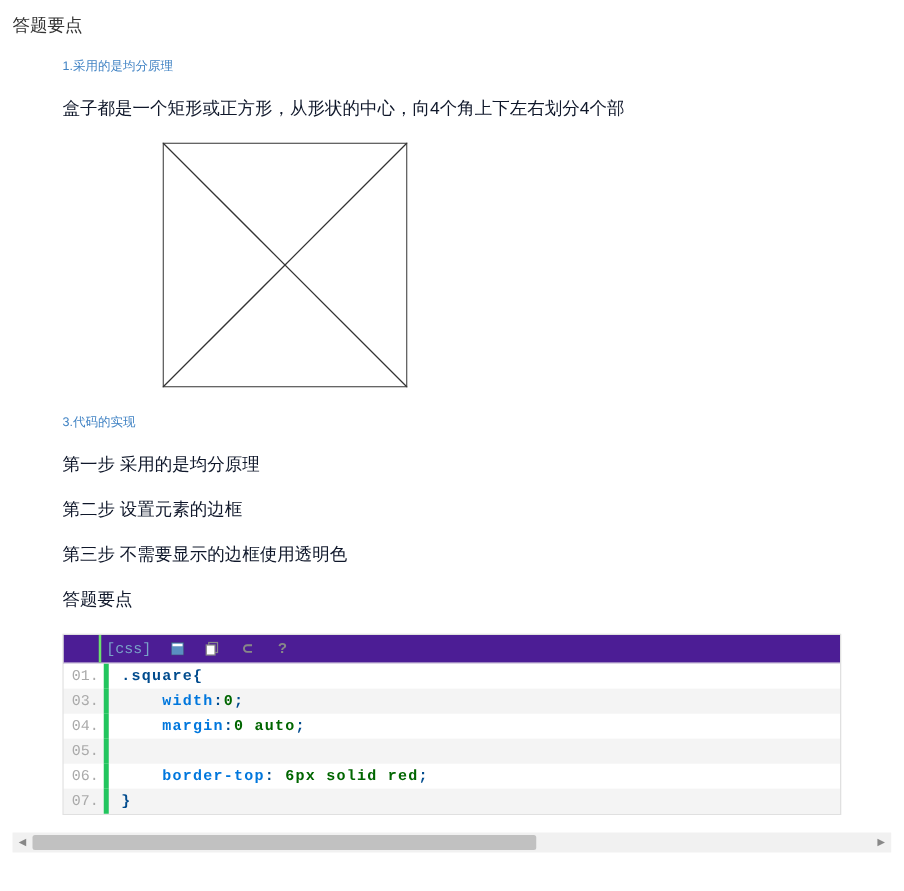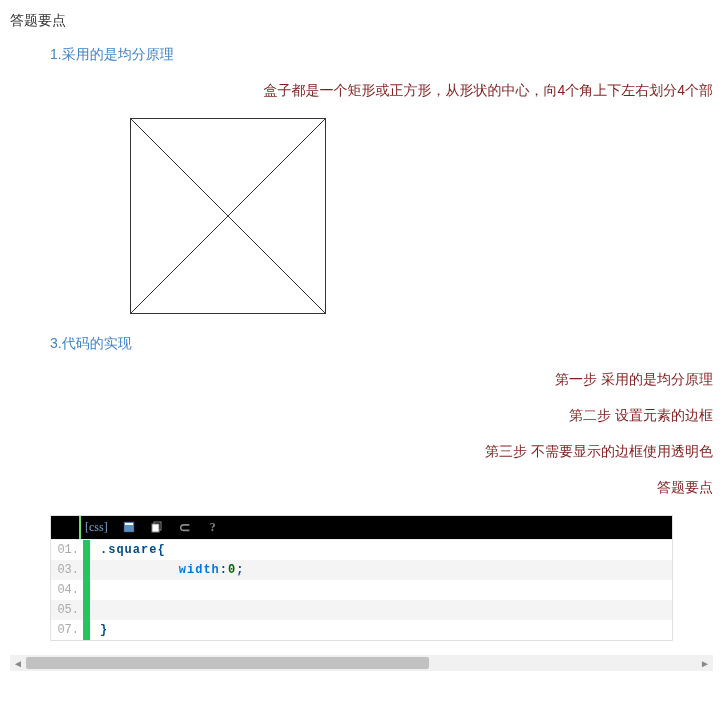--- a/index.html
+++ b/index.html
@@ -12,48 +12,46 @@
     width: 703px;
   }
   h3 {
     font-size: 14px;
     font-weight: normal;
     margin: 12px 0 16px 0;
   }
   .section-heading {
     color: #4183c4;
     margin: 10px 0 18px 40px;
-    font-size: 14px;
+    font-size: 10px;
   }
   .paragraph {
     margin: 0 0 18px 40px;
     font-size: 14px;
-    color: #7f1d1d;
-    text-align: right;
+    color: #0f172a;
   }
   .diagram-wrap {
     margin: 0 0 18px 120px;
   }
   .code-block {
     margin: 0 40px 14px 40px;
     border: 1px solid #e0e0e0;
     font-family: Consolas, "Courier New", monospace;
     font-size: 12px;
     background: #fbfbfb;
   }
   .code-toolbar {
     display: flex;
-    align-items: flex-start;
+    align-items: flex-end;
     gap: 14px;
     padding: 4px 8px 4px 34px;
-    background: #000000;
+    background: #4c1d95;
     border-bottom: 1px solid #eee;
     color: #888;
     position: relative;
-    font-family: Liberation Serif, serif;
   }
   .code-toolbar .left-border {
     position: absolute;
     left: 28px;
     top: 0;
     bottom: 0;
     width: 2px;
     background: #6ce26c;
   }
   .code-lang {
@@ -77,30 +75,30 @@
     line-height: 20px;
     min-height: 20px;
   }
   .code-line:nth-child(even) { background: #f4f4f4; }
   .code-line:nth-child(odd) { background: #fff; }
   .ln {
     width: 28px;
     text-align: right;
     padding-right: 4px;
     color: #aaa;
-    border-right: 7px solid #22c55e;
+    border-right: 4px solid #22c55e;
     background: transparent;
     flex-shrink: 0;
   }
   .code-content {
     padding-left: 10px;
     white-space: pre;
     letter-spacing: 1px;
   }
-  .c-prop { color: #0077dd; font-weight: bold; margin-left: 46px; }
+  .c-prop { color: #0077dd; font-weight: bold; }
   .c-sel  { color: #004b8d; font-weight: bold; margin-top: 24px; }
   .c-punc { color: #004b8d; font-weight: bold; }
   .c-val  { color: #006600; font-weight: bold; }
   .scrollbar-fake {
     margin: 0 0 10px 0;
     height: 16px;
     background: #f1f1f1;
     display: flex;
     align-items: center;
   }
@@ -172,23 +170,28 @@
       <div class="code-line">
         <div class="ln">01.</div>
         <div class="code-content"><span class="c-sel">.square</span><span class="c-punc">{</span></div>
       </div>
       <div class="code-line">
         <div class="ln">03.</div>
         <div class="code-content"><span>    </span><span class="c-prop">width</span><span class="c-punc">:</span><span class="c-val">0</span><span class="c-punc">;</span></div>
       </div>
       <div class="code-line">
         <div class="ln">04.</div>
+        <div class="code-content"><span>    </span><span class="c-prop">margin</span><span class="c-punc">:</span><span class="c-val">0 auto</span><span class="c-punc">;</span></div>
       </div>
       <div class="code-line">
         <div class="ln">05.</div>
+      </div>
+      <div class="code-line">
+        <div class="ln">06.</div>
+        <div class="code-content"><span>    </span><span class="c-prop">border-top</span><span class="c-punc">: </span><span class="c-val">6px solid red</span><span class="c-punc">;</span></div>
       </div>
       <div class="code-line">
         <div class="ln">07.</div>
         <div class="code-content"><span class="c-punc">}</span></div>
       </div>
     </div>
 </div>
 
 <div class="scrollbar-fake">
   <div class="arrow">◄</div>

